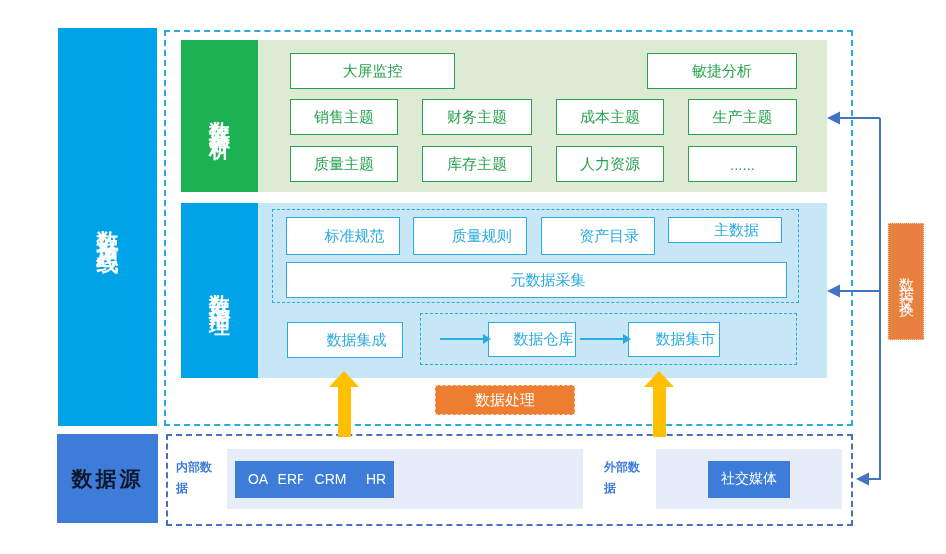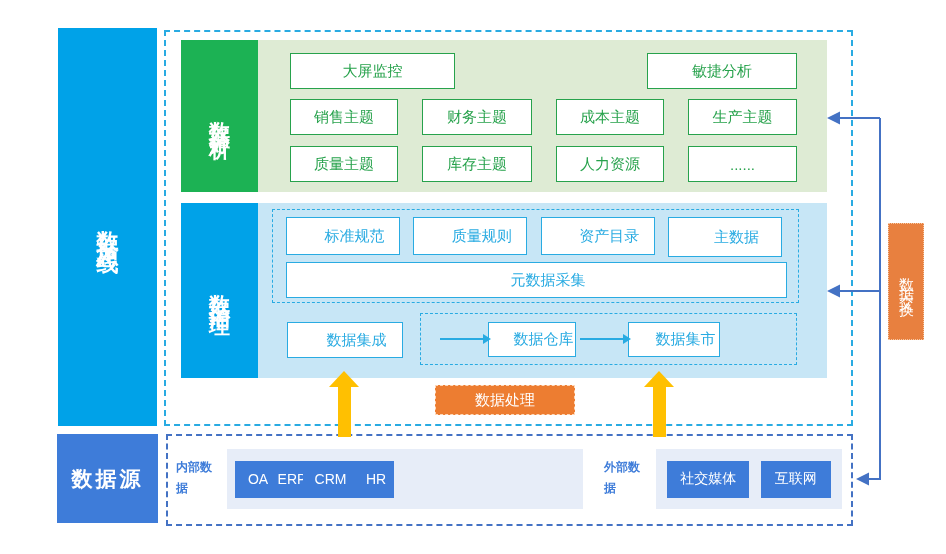--- a/index.html
+++ b/index.html
@@ -47,21 +47,21 @@
     border:1px dotted #f6c8a4;box-sizing:border-box;font-size:15px;letter-spacing:8px;font-weight:normal;}
   
   .up-arrow{position:absolute;top:371px;width:30px;height:66px;display:flex;flex-direction:column;align-items:center;z-index:5;}
   .up-arrow .head{width:0;height:0;border-left:15px solid transparent;border-right:15px solid transparent;
     border-bottom:16px solid #FFC001;}
   .up-arrow .shaft{width:13px;height:50px;background:#FFC001;}
   
   .source-container{position:absolute;left:166px;top:434px;width:687px;height:92px;
     border:2px dashed #4472C4;box-sizing:border-box;}
   .source-box{position:absolute;left:57px;top:434px;width:101px;height:89px;background:#3E7CD9;
-    color:#ffffff;font-size:21px;font-weight:bold;letter-spacing:3px;
+    color:#0f172a;font-size:21px;font-weight:bold;letter-spacing:3px;
     display:flex;align-items:center;justify-content:center;}
   .src-label{position:absolute;top:457px;width:46px;color:#3E7CD9;font-size:12px;font-weight:bold;
     line-height:21px;word-break:break-all;}
   .strip{position:absolute;top:449px;height:60px;background:#E7EDF8;display:flex;align-items:center;}
   .strip1{left:227px;width:356px;padding:0 8px;box-sizing:border-box;}
   .strip2{left:656px;width:186px;justify-content:space-evenly;}
   .connector{position:absolute;left:0;top:0;z-index:4;pointer-events:none;}
 </style>
 </head>
 <body>
@@ -98,21 +98,21 @@
 
   <div class="gov-label vlabel">
     <span>数据治理</span>
   </div>
   <div class="gov-panel">
     <div class="dashedgrp" style="left:14px;top:6px;width:527px;height:94px">
       <div class="tools-row">
         <div class="bbox" style="width:114px;height:38px">标准规范</div>
         <div class="bbox" style="width:114px;height:38px">质量规则</div>
         <div class="bbox" style="width:114px;height:38px">资产目录</div>
-        <div class="bbox" style="width:114px;height:40px">主数据</div>
+        <div class="bbox" style="width:114px;height:26px">主数据</div>
       </div>
       <div class="bbox" style="position:absolute;left:13px;top:52px;width:501px;height:36px">元数据采集</div>
     </div>
     <div class="bbox" style="position:absolute;left:29px;top:119px;width:116px;height:36px">数据集成</div>
     <div class="dashedgrp" style="left:162px;top:110px;width:377px;height:52px;display:flex;align-items:center;padding-left:15px">
       <span class="flow-arrow"></span>
       <div class="bbox" style="width:88px;height:35px">数据仓库</div>
       <span class="flow-arrow"></span>
       <div class="bbox" style="width:92px;height:35px">数据集市</div>
     </div>
@@ -134,21 +134,20 @@
   <div class="src-label" style="left:176px">内部数据</div>
   <div class="strip strip1">
     <div class="rbox" style="width:46px">OA</div>
     <div class="rbox" style="width:22px">ERP</div>
     <div class="rbox" style="width:55px">CRM</div>
     <div class="rbox" style="width:36px">HR</div>
   </div>
   <div class="src-label" style="left:604px">外部数据</div>
   <div class="strip strip2">
     <div class="rbox" style="width:82px">社交媒体</div>
-    <div class="rbox" style="width:70px">互联网</div>
   </div>
 
   <div class="exchange-box vlabel">数据交换</div>
 
   <svg class="connector" width="946" height="554" viewBox="0 0 946 554">
     <path d="M880 118 V479 H868" stroke="#4472C4" stroke-width="2" fill="none"></path>
     <path d="M880 118 H838" stroke="#4472C4" stroke-width="2" fill="none"></path>
     <path d="M880 291 H838" stroke="#4472C4" stroke-width="2" fill="none"></path>
     <polygon points="827,118 840,111.5 840,124.5" fill="#4472C4"></polygon>
     <polygon points="827,291 840,284.5 840,297.5" fill="#4472C4"></polygon>

